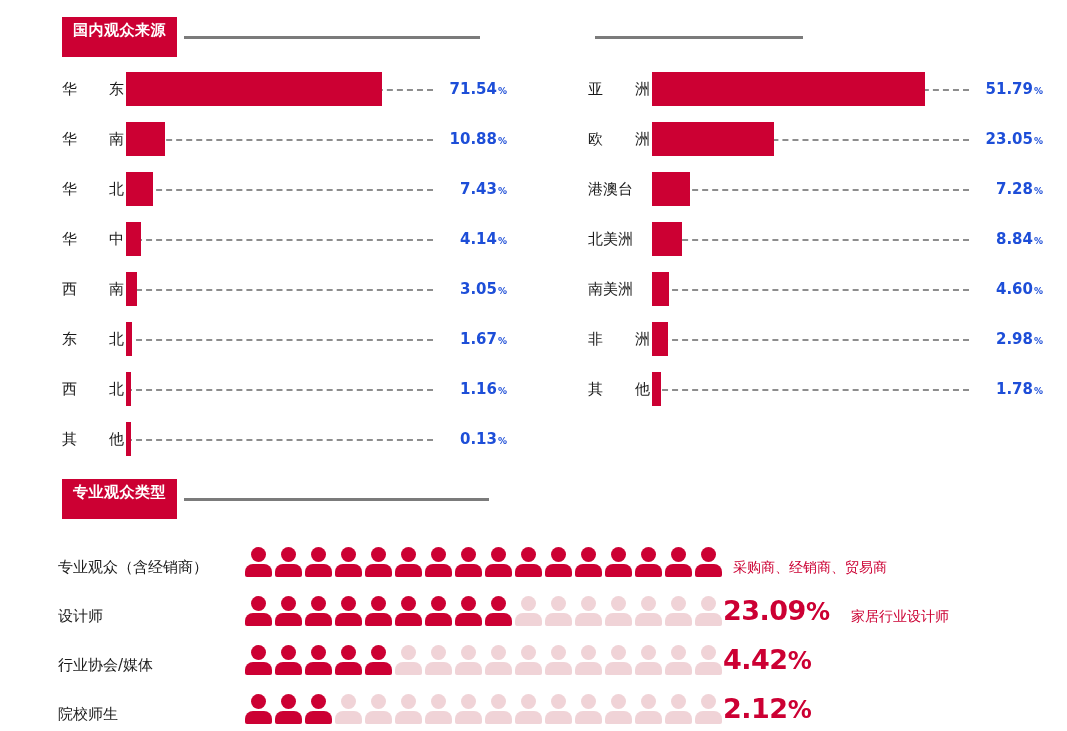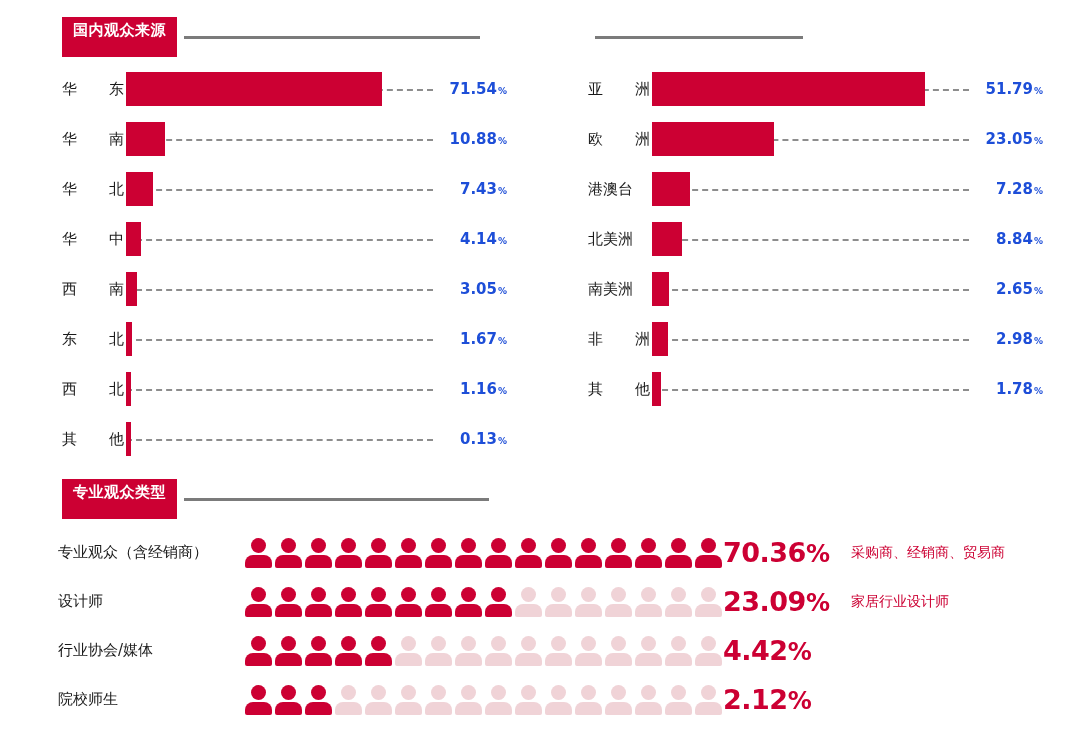--- a/index.html
+++ b/index.html
@@ -88,21 +88,21 @@
     font-family: "DejaVu Sans", sans-serif;
     white-space: nowrap;
     padding-left: 6px;
   }
   .pct-small { font-size: 9px; font-weight: bold; margin-left: 1px; }
 
   
   .picto-wrap { position: absolute; }
   .picto-row {
     display: flex;
-    align-items: center;
+    align-items: flex-end;
     height: 49px;
   }
   .picto-label {
     width: 185px;
     flex: 0 0 185px;
     font-size: 15px;
     color: #1a1a1a;
     font-family: "DejaVu Sans", sans-serif;
     white-space: nowrap;
   }
@@ -298,21 +298,21 @@
           <div class="bar-fill" style="width: 29.5192px;"></div>
         </div>
         <div class="bar-value"><span>8.84</span><span class="pct-small">%</span></div>
       </div>
       <div class="bar-row">
         <div class="bar-label solid">南美洲</div>
         <div class="bar-track">
           <div class="bar-dash"></div>
           <div class="bar-fill" style="width: 17.0263px;"></div>
         </div>
-        <div class="bar-value"><span>2.65</span><span class="pct-small">%</span></div>
+        <div class="bar-value"><span>4.60</span><span class="pct-small">%</span></div>
       </div>
       <div class="bar-row">
         <div class="bar-label">
           <span>非</span>
           <span>洲</span>
         </div>
         <div class="bar-track">
           <div class="bar-dash"></div>
           <div class="bar-fill" style="width: 15.7084px;"></div>
         </div>
@@ -398,21 +398,20 @@
           </div>
           <div class="person on">
             <div class="head"></div>
             <div class="body"></div>
           </div>
           <div class="person on">
             <div class="head"></div>
             <div class="body"></div>
           </div>
         </div>
-        <div class="picto-pct"><span>70.36</span><span class="sym">%</span></div>
         <div class="picto-note">采购商、经销商、贸易商</div>
       </div>
       <div class="picto-row">
         <div class="picto-label">设计师</div>
         <div class="picto-icons">
           <div class="person on">
             <div class="head"></div>
             <div class="body"></div>
           </div>
           <div class="person on">

